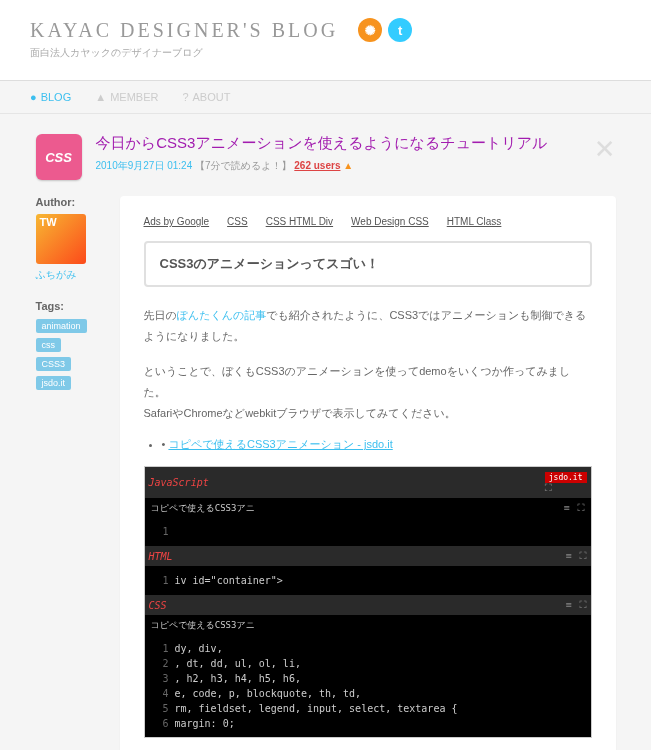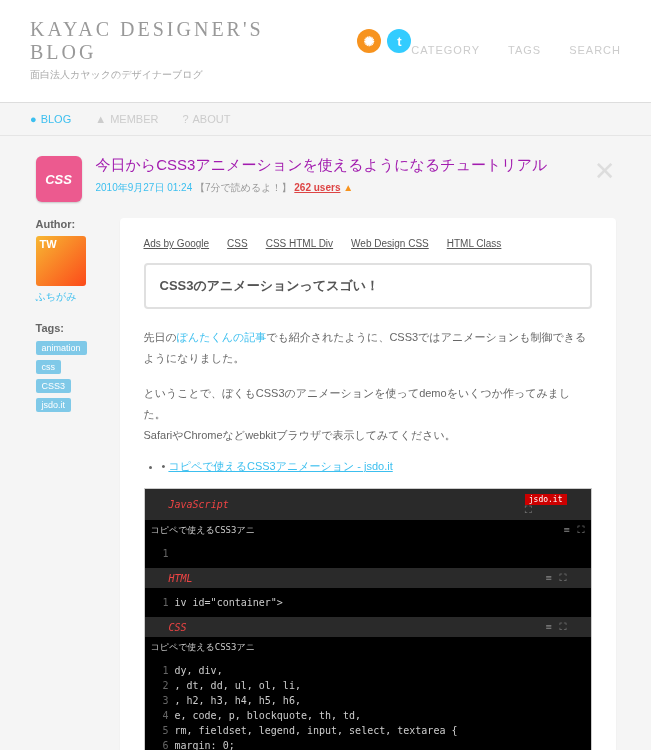--- a/index.html
+++ b/index.html
@@ -37,21 +37,21 @@
 .tag{display:inline-block;background:#7fc9e8;color:#fff;font-size:9px;padding:2px 6px;border-radius:2px;margin-bottom:4px}
 .content{flex:1;background:#fff;border-radius:4px;padding:16px 24px 24px;box-shadow:0 1px 2px rgba(0,0,0,.05)}
 .ads-row{font-size:10px;padding:4px 0 14px;display:flex;gap:18px}
 .ads-row span{text-decoration:underline;color:#555}
 .callout{border:2px solid #e0e0e0;border-radius:4px;padding:12px 14px;font-size:13px;font-weight:bold;color:#555;margin-bottom:18px}
 .para{font-size:11px;color:#666;line-height:1.9;margin-bottom:14px}
 .para a{color:#3cbfef;}
 .bullet{font-size:11px;margin:10px 0 14px 18px}
 .bullet a{color:#3cbfef;text-decoration:underline}
 .embed{border:1px solid #ccc;background:#1a1a1a;font-family:Consolas,Monaco,monospace;font-size:10px;color:#ccc}
-.embed-tab{background:#2a2a2a;padding:4px 24px;display:flex;justify-content:space-between;align-items:center;border-bottom:1px solid #000}
+.embed-tab{background:#2a2a2a;padding:4px 4px;display:flex;justify-content:space-between;align-items:center;border-bottom:1px solid #000}
 .tab-label{color:#e44;font-style:italic;font-size:10px}
 .tab-sub{background:#000;padding:3px 6px;font-size:9px;color:#ccc;display:flex;justify-content:space-between}
 .tab-icons{display:flex;gap:8px;color:#888;font-size:10px}
 .code-area{padding:6px 8px;background:#000;min-height:28px;font-size:10px;line-height:1.5}
 .code-area.tall{min-height:auto}
 .ln{color:#666;display:inline-block;width:16px;text-align:right;margin-right:6px}
 .jsdo-badge{background:#c00;color:#fff;font-size:8px;padding:1px 4px}
 </style>
 </head>
 <body>
@@ -60,25 +60,20 @@
   <div class="header-top">
     <div>
       <div class="logo-area">
         <span class="site-title">KAYAC DESIGNER'S BLOG</span>
         <div class="soc-icons">
           <span class="soc-icon rss">✺</span>
           <span class="soc-icon tw">t</span>
         </div>
       </div>
       <div class="site-sub">面白法人カヤックのデザイナーブログ</div>
-    </div>
-    <div class="top-nav">
-      <span>CATEGORY</span>
-      <span>TAGS</span>
-      <span>SEARCH</span>
     </div>
   </div>
 </div>
 
 <div class="sub-nav">
   <span class="sub-nav-item active">● <span>BLOG</span></span>
   <span class="sub-nav-item">▲ <span>MEMBER</span></span>
   <span class="sub-nav-item">? <span>ABOUT</span></span>
 </div>
 

